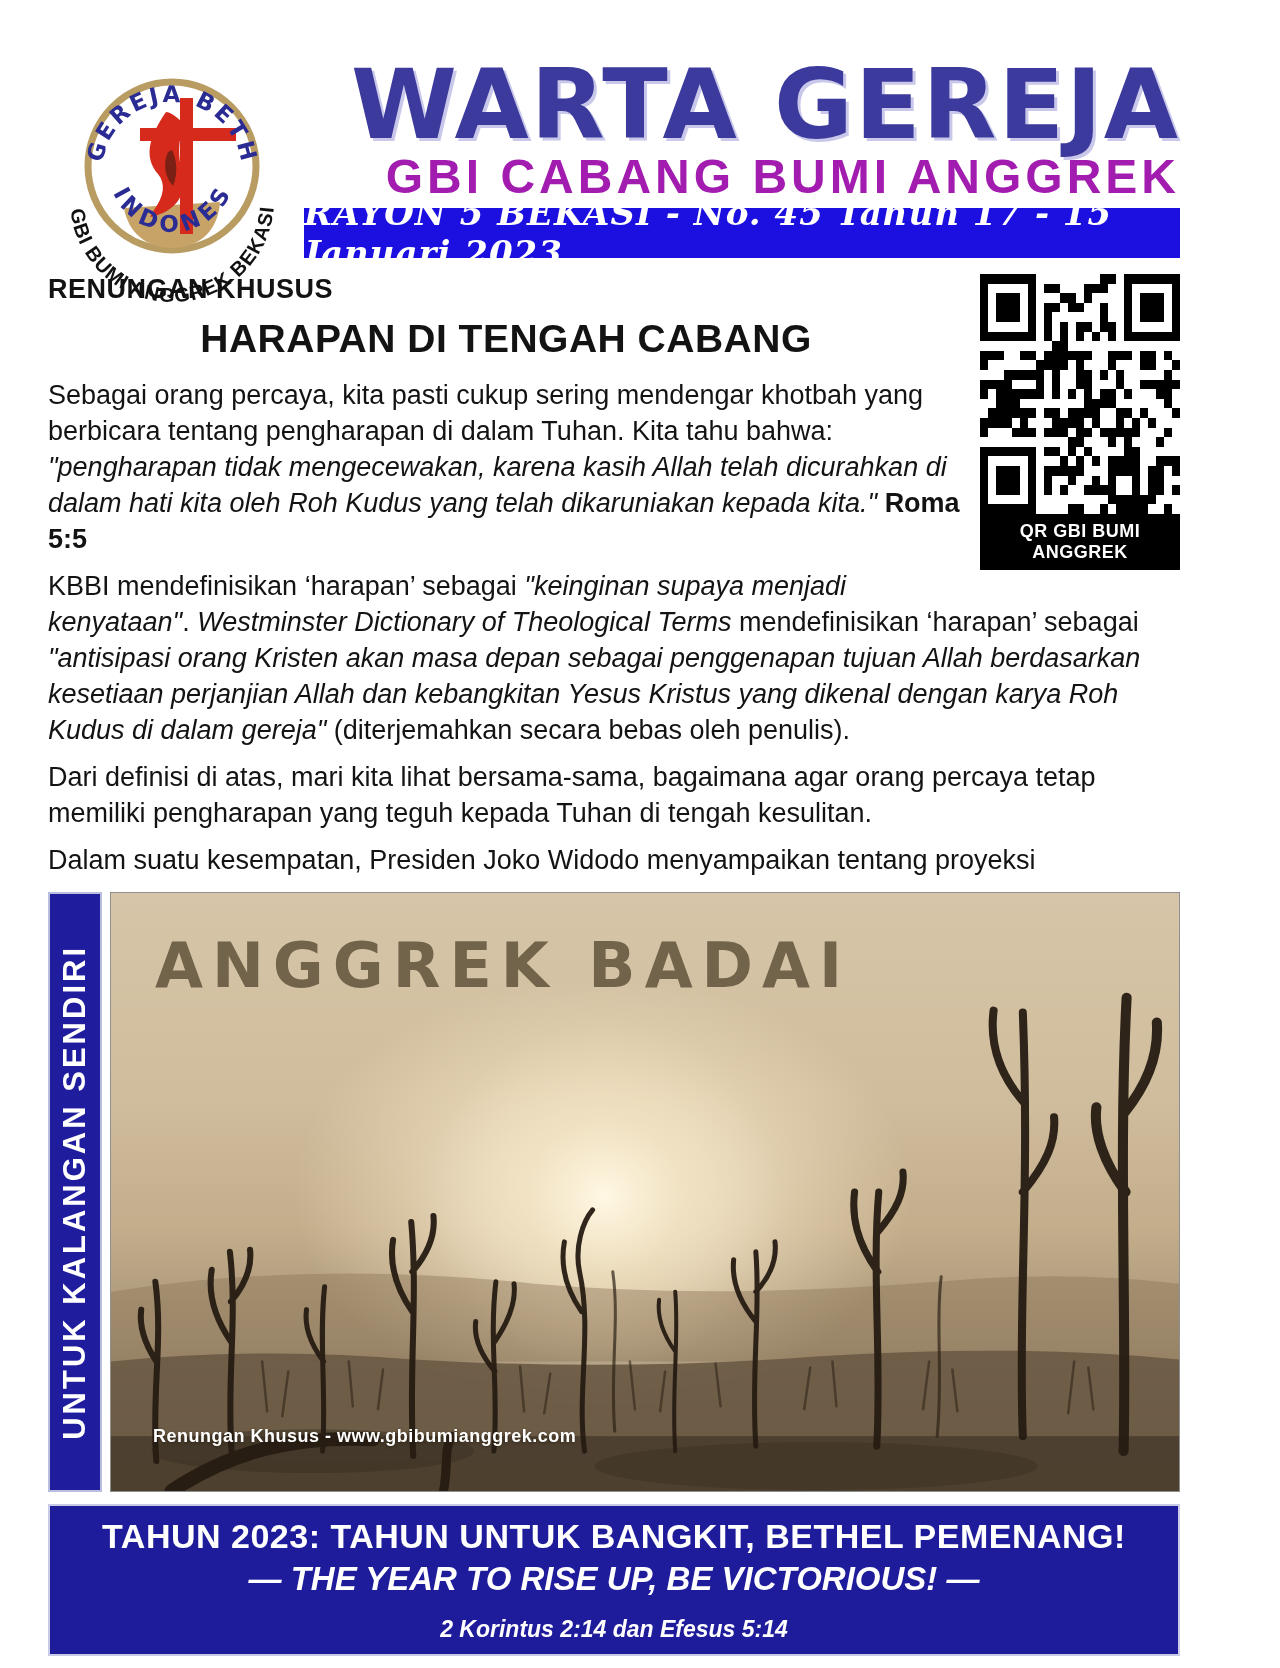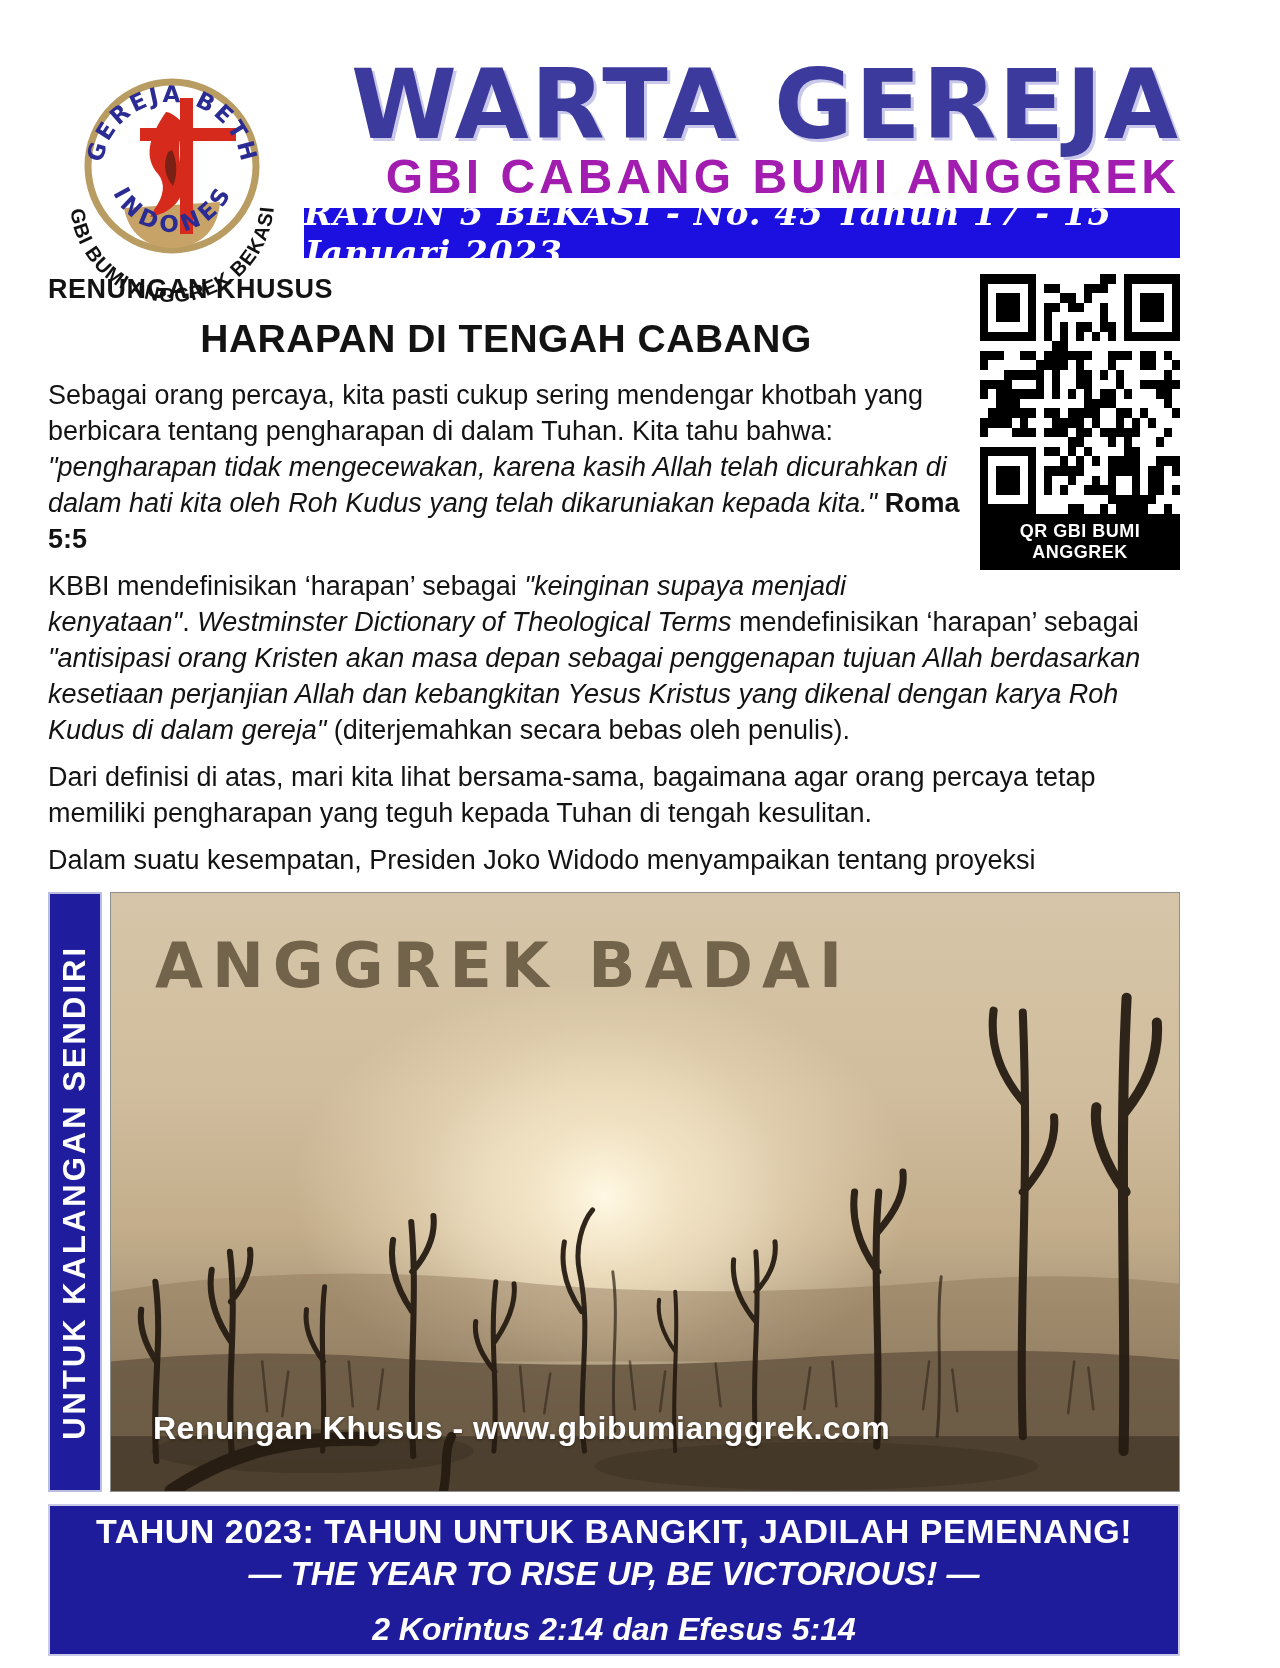--- a/index.html
+++ b/index.html
@@ -36,29 +36,29 @@
             display:flex;align-items:center;justify-content:center;margin-right:8px;}
   .side-bar span{writing-mode:vertical-rl;transform:rotate(180deg);color:#fff;font-weight:700;
                  font-size:31px;letter-spacing:3px;white-space:nowrap;}
   .photo{position:relative;flex:1;border:1px solid #8f8f8f;box-sizing:border-box;overflow:hidden;
          background:
            radial-gradient(ellipse 430px 300px at 46% 50%, rgba(255,248,228,.95), rgba(244,228,196,.45) 45%, rgba(244,228,196,0) 72%),
            linear-gradient(180deg,#d6c5a8 0%,#d0bd9d 34%,#c3ad8b 56%,#a39275 76%,#7a6951 92%,#5d4f3d 100%);}
   .photo svg{position:absolute;left:0;top:0;width:100%;height:100%;}
   .photo-title{position:absolute;left:44px;top:36px;color:#6a5b44;font-family:"DejaVu Sans",sans-serif;
                font-weight:700;font-size:62px;line-height:1.18;letter-spacing:9px;opacity:.92;}
-  .photo-caption{position:absolute;left:42px;bottom:44px;color:#fff;font-weight:700;font-size:32px;
+  .photo-caption{position:absolute;left:42px;bottom:44px;color:#fff;font-weight:700;font-size:18px;
                  text-shadow:0 1px 3px rgba(40,30,15,.7);letter-spacing:.5px;}
 
   
   .footer{margin-top:12px;height:152px;background:#1f1c9b;color:#fff;text-align:center;
           display:flex;flex-direction:column;justify-content:center;border:2px solid #c9c9e8;box-sizing:border-box;}
   .footer .f1{font-size:34px;font-weight:700;letter-spacing:.5px;}
   .footer .f2{font-size:33px;font-weight:700;font-style:italic;margin-top:4px;}
-  .footer .f3{font-size:32px;font-weight:700;font-style:italic;margin-top:18px;}
+  .footer .f3{font-size:23px;font-weight:700;font-style:italic;margin-top:18px;}
 </style>
 </head>
 <body>
 
 <div class="page">
 
   <div class="header">
 
     <svg class="logo-svg" viewBox="0 0 242 252">
       <defs>
@@ -489,18 +489,18 @@
       </svg>
 
       <div class="photo-title">
         <div>ANGGREK BADAI</div>
       </div>
       <div class="photo-caption">Renungan Khusus - www.gbibumianggrek.com</div>
     </div>
   </div>
 
   <div class="footer">
-    <div class="f1">TAHUN 2023: TAHUN UNTUK BANGKIT, JADILAH PEMENANG!</div>
+    <div class="f1">TAHUN 2023: TAHUN UNTUK BANGKIT, BETHEL PEMENANG!</div>
     <div class="f2">— THE YEAR TO RISE UP, BE VICTORIOUS! —</div>
     <div class="f3">2 Korintus 2:14 dan Efesus 5:14</div>
   </div>
 
 </div>
 
 </body></html>

